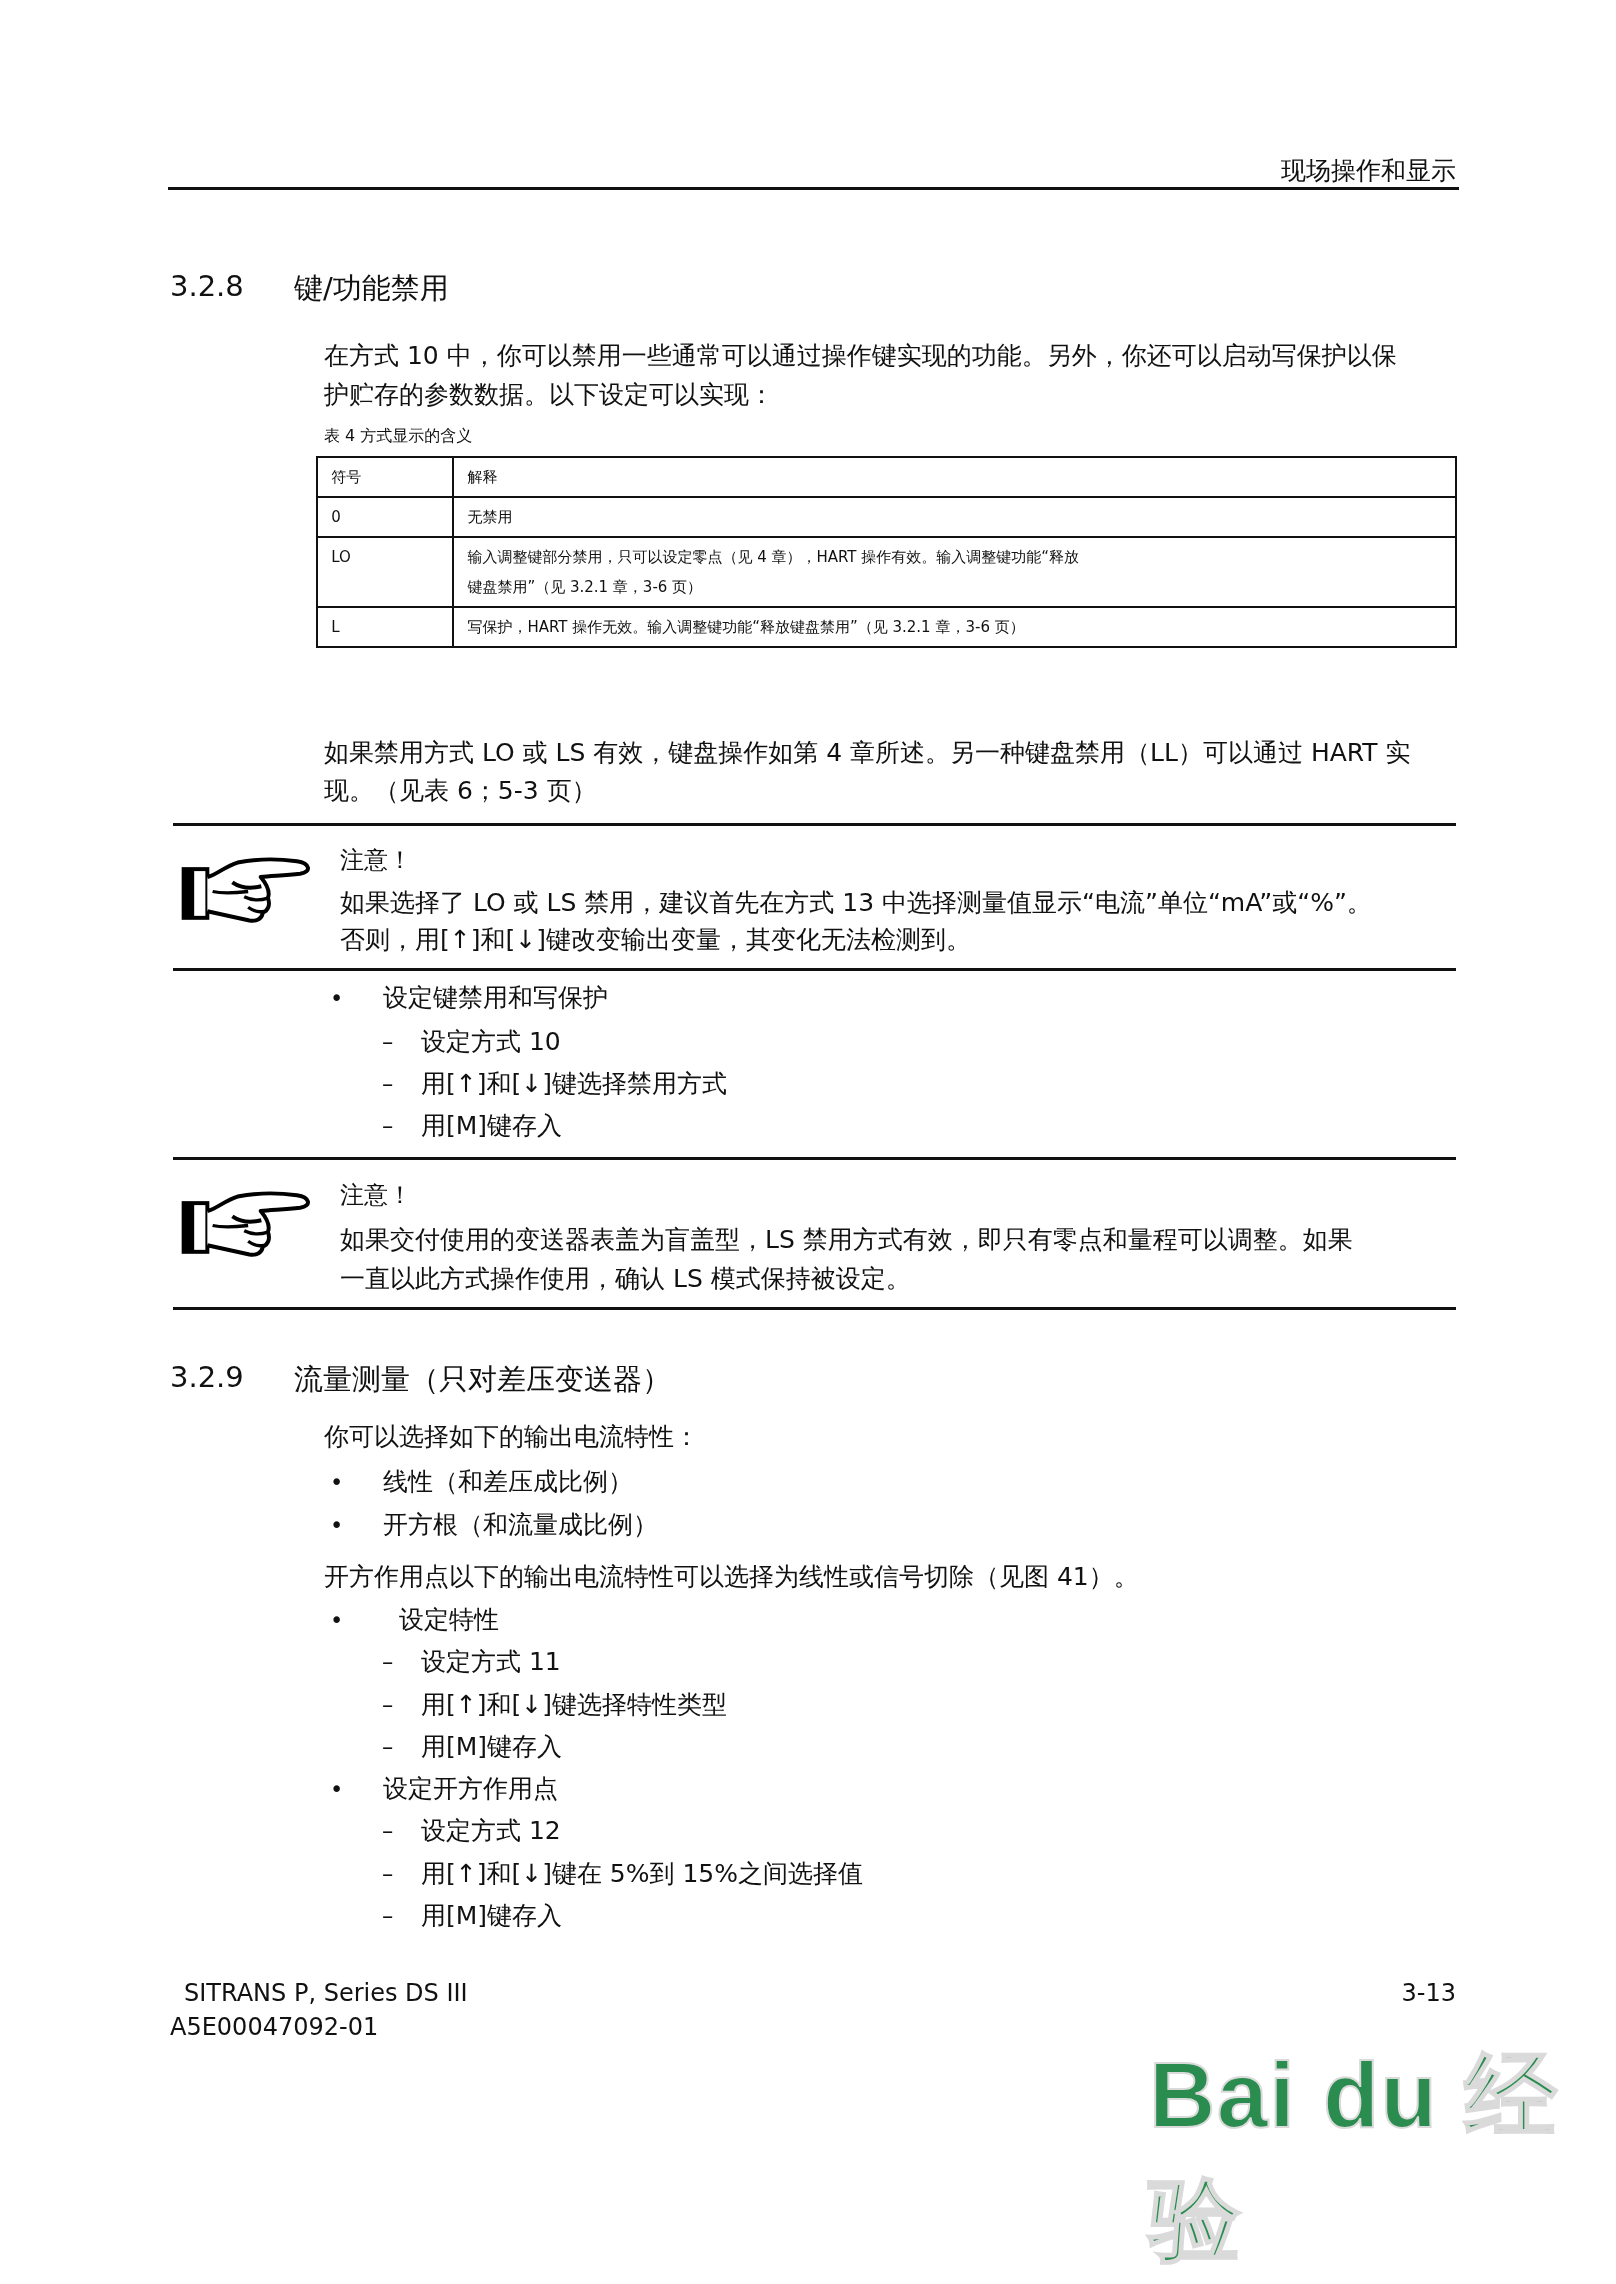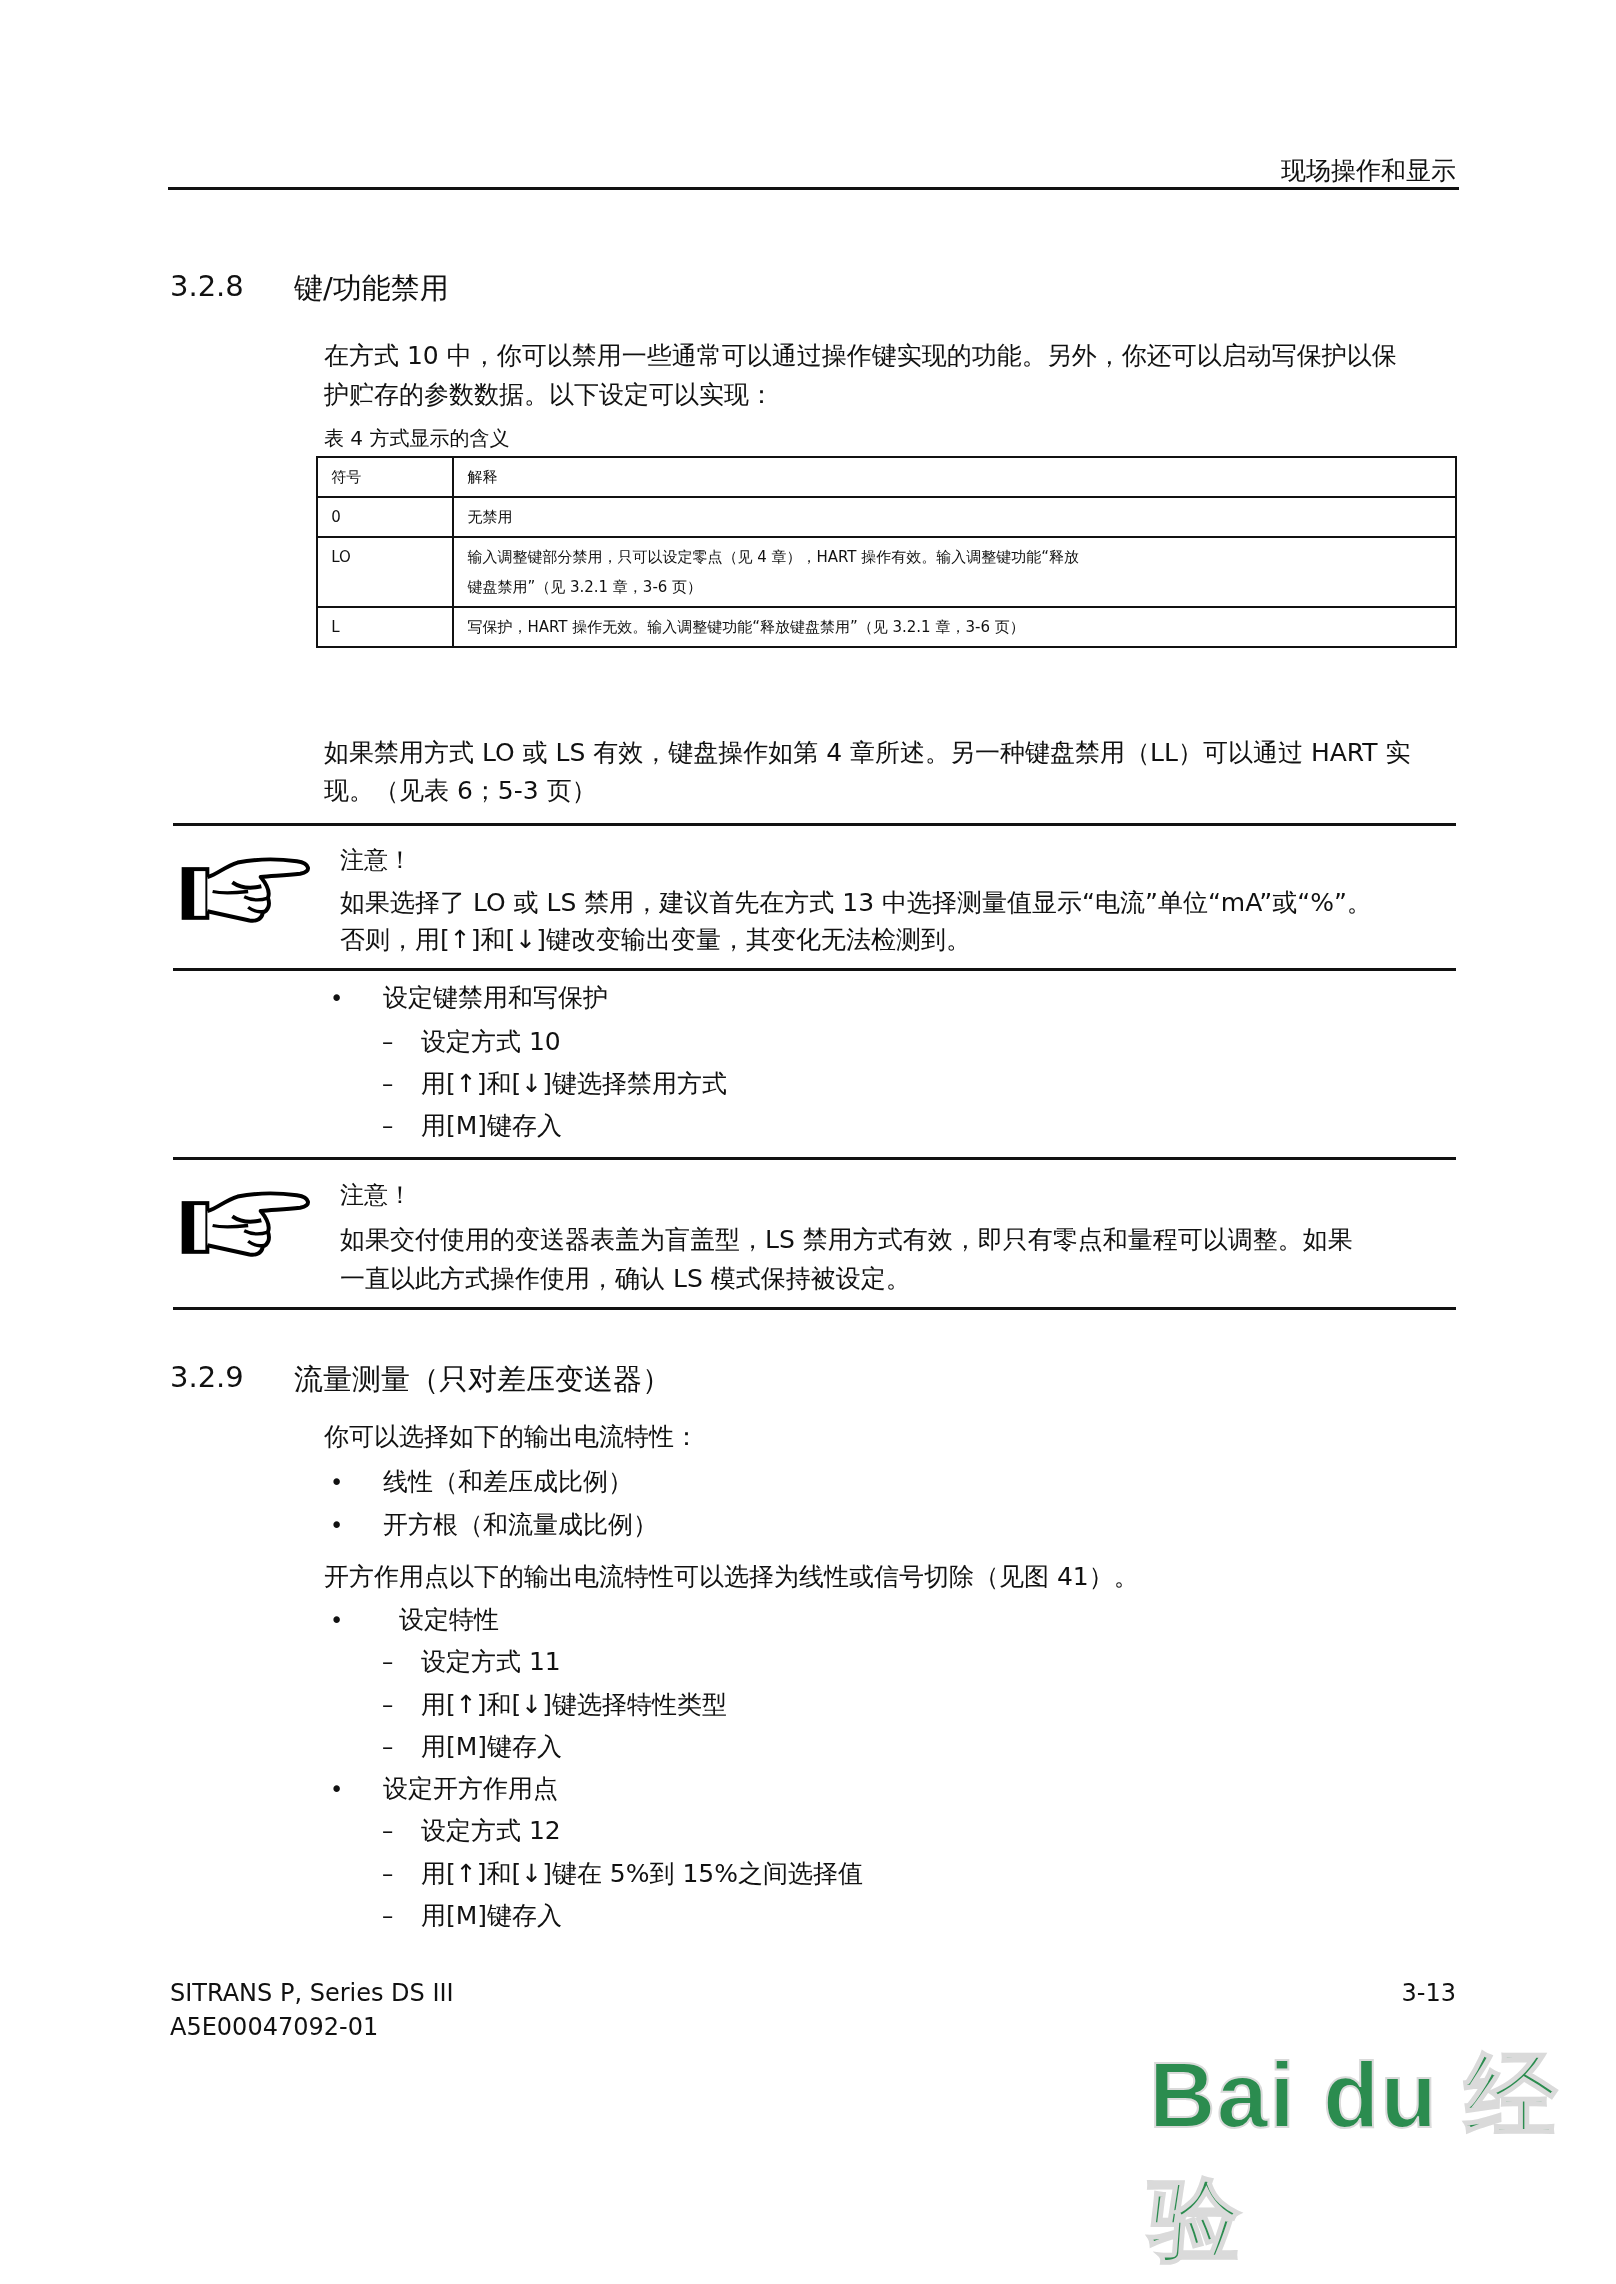--- a/index.html
+++ b/index.html
@@ -29,21 +29,21 @@
 
 <div class="abs header-title">现场操作和显示</div>
 <div class="rule" style="left:168px; top:187px; width:1291px;"></div>
 
 <div class="abs sec-num" style="left:170px; top:269px;">3.2.8</div>
 <div class="abs sec-title" style="left:294px; top:269px;">键/功能禁用</div>
 
 <div class="abs txt" style="left:324px; top:343px;">在方式 10 中，你可以禁用一些通常可以通过操作键实现的功能。另外，你还可以启动写保护以保</div>
 <div class="abs txt" style="left:324px; top:382px;">护贮存的参数数据。以下设定可以实现：</div>
 
-<div class="abs txt" style="left:324px; top:428px; font-size:20px;">表 4 方式显示的含义</div>
+<div class="abs txt" style="left:324px; top:428px; font-size:16px;">表 4 方式显示的含义</div>
 
 <table class="modes">
   <thead>
     <tr>
       <th class="c1">符号</th>
       <th>解释</th>
     </tr>
   </thead>
   <tbody>
     <tr>
@@ -137,21 +137,21 @@
 
 <div class="abs bullet" style="left:330px; top:1776px;">•</div>
 <div class="abs txt" style="left:383px; top:1776px;">设定开方作用点</div>
 <div class="abs dash" style="left:382px; top:1818px;">–</div>
 <div class="abs txt" style="left:421px; top:1818px;">设定方式 12</div>
 <div class="abs dash" style="left:382px; top:1861px;">–</div>
 <div class="abs txt" style="left:421px; top:1861px;">用[↑]和[↓]键在 5%到 15%之间选择值</div>
 <div class="abs dash" style="left:382px; top:1903px;">–</div>
 <div class="abs txt" style="left:421px; top:1903px;">用[M]键存入</div>
 
-<div class="abs txt" style="left:170px; top:1981px; font-size:24px;">SITRANS P, Series DS III</div>
+<div class="abs txt" style="left:184px; top:1981px; font-size:24px;">SITRANS P, Series DS III</div>
 <div class="abs txt" style="left:170px; top:2015px; font-size:24px;">A5E00047092-01</div>
 <div class="abs txt" style="right:160px; top:1981px; font-size:24px;">3-13</div>
 
 <div class="watermark">
   <div class="wm-big">Bai du 经验</div>
 
 </div>
 
 
 </body></html>

